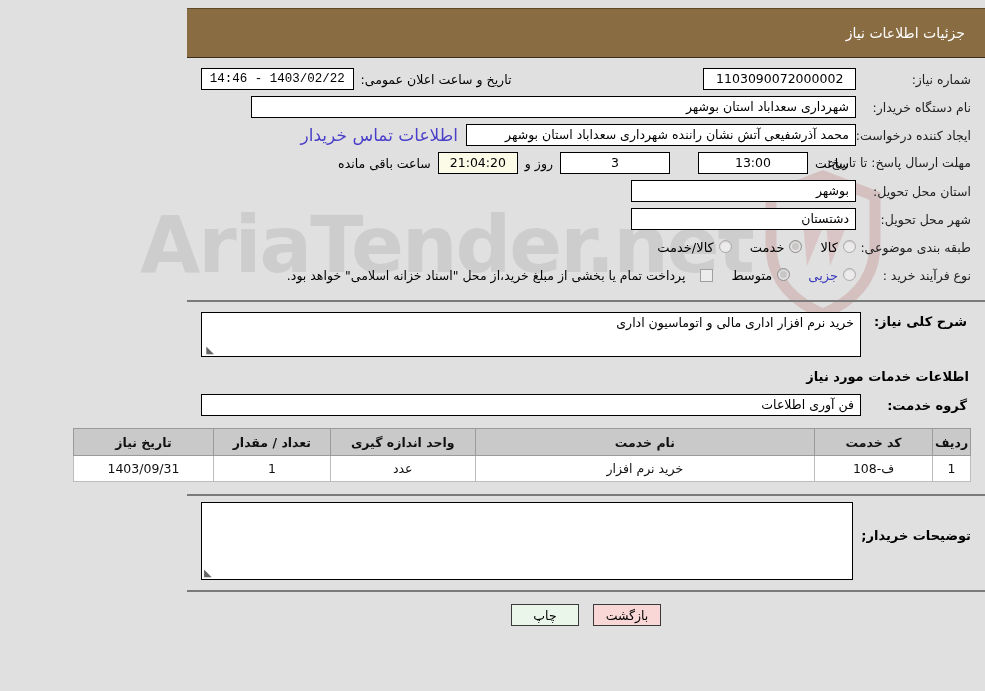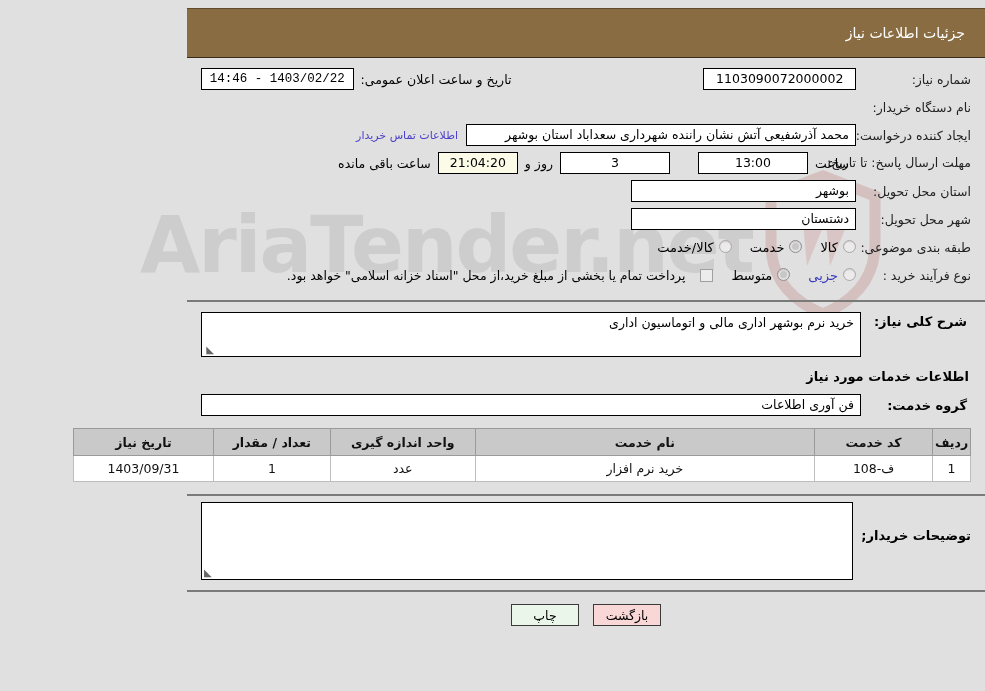--- a/index.html
+++ b/index.html
@@ -112,21 +112,21 @@
   .f-grp   { width: 668px; padding-left: 36px; }
 
   .mini {
     font-size: 12.5px;
     white-space: nowrap;
     padding: 0 7px;
   }
 
   .link {
     color: #4a3fc9;
-    font-size: 11px;
+    font-size: 17px;
     white-space: nowrap;
     padding: 0 8px;
     cursor: pointer;
   }
   .bluetxt { color: #3b3bbb; }
 
   
   .opt {
     display: inline-flex;
     align-items: flex-start;
@@ -297,20 +297,21 @@
 
     <div class="row">
       <span class="lbl lbl-w">شماره نیاز:</span>
       <div class="fld f-need">1103090072000002</div>
       <span class="mini" style="margin-right:185px;">تاریخ و ساعت اعلان عمومی:</span>
       <div class="fld f-date">1403/02/22 - 14:46</div>
     </div>
 
     <div class="row">
       <span class="lbl lbl-w">نام دستگاه خریدار:</span>
+      <div class="fld rt f-org">شهرداری سعداباد استان بوشهر</div>
     </div>
 
     <div class="row">
       <span class="lbl lbl-w">ایجاد کننده درخواست:</span>
       <div class="fld rt f-crea">محمد آذرشفیعی آتش نشان راننده شهرداری سعداباد استان بوشهر</div>
       <span class="link">اطلاعات تماس خریدار</span>
     </div>
 
     <div class="row">
       <span class="lbl lbl-w2">مهلت ارسال پاسخ: تا تاریخ:</span>
@@ -366,21 +367,21 @@
       </div>
     </div>
 
   </div>
 
   <div class="panel2">
 
     <div class="ta-row">
       <span class="ta-lbl">شرح کلی نیاز:</span>
       <div class="ta">
-        <span>خرید نرم بوشهر اداری مالی و اتوماسیون اداری</span>
+        <span>خرید نرم افزار اداری مالی و اتوماسیون اداری</span>
         <span class="grip">◣</span>
       </div>
     </div>
 
     <div class="sect-title">اطلاعات خدمات مورد نیاز</div>
 
     <div class="grp-row">
       <span class="grp-lbl">گروه خدمت:</span>
       <div class="fld rt f-grp">فن آوری اطلاعات</div>
     </div>

